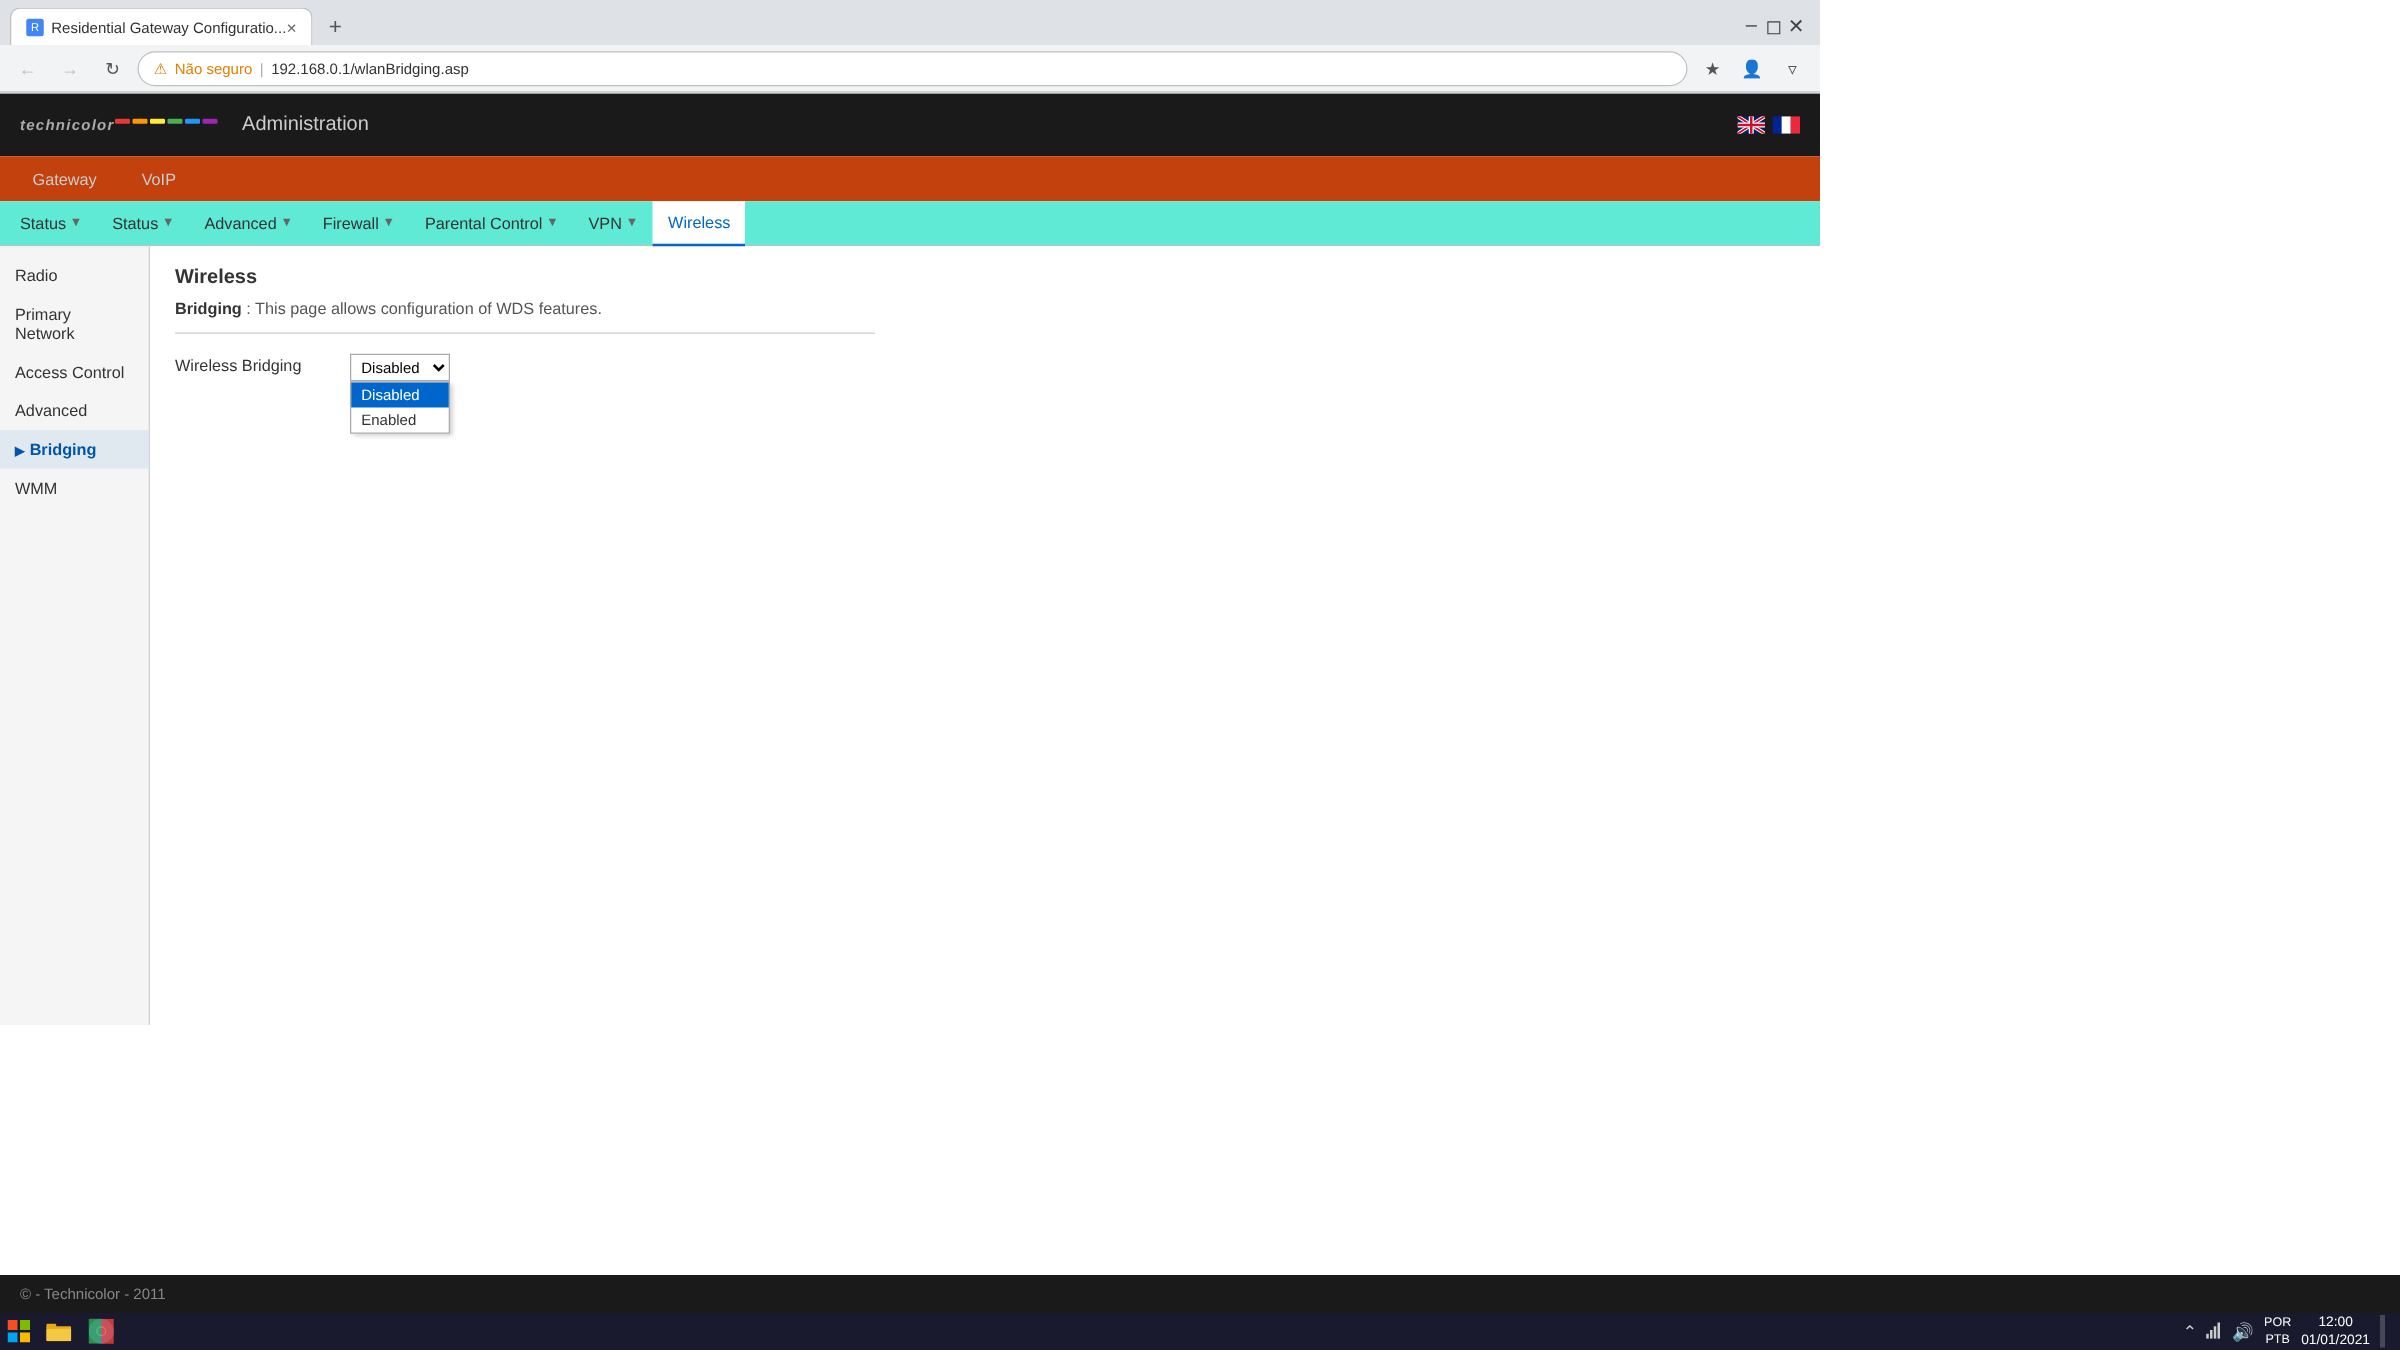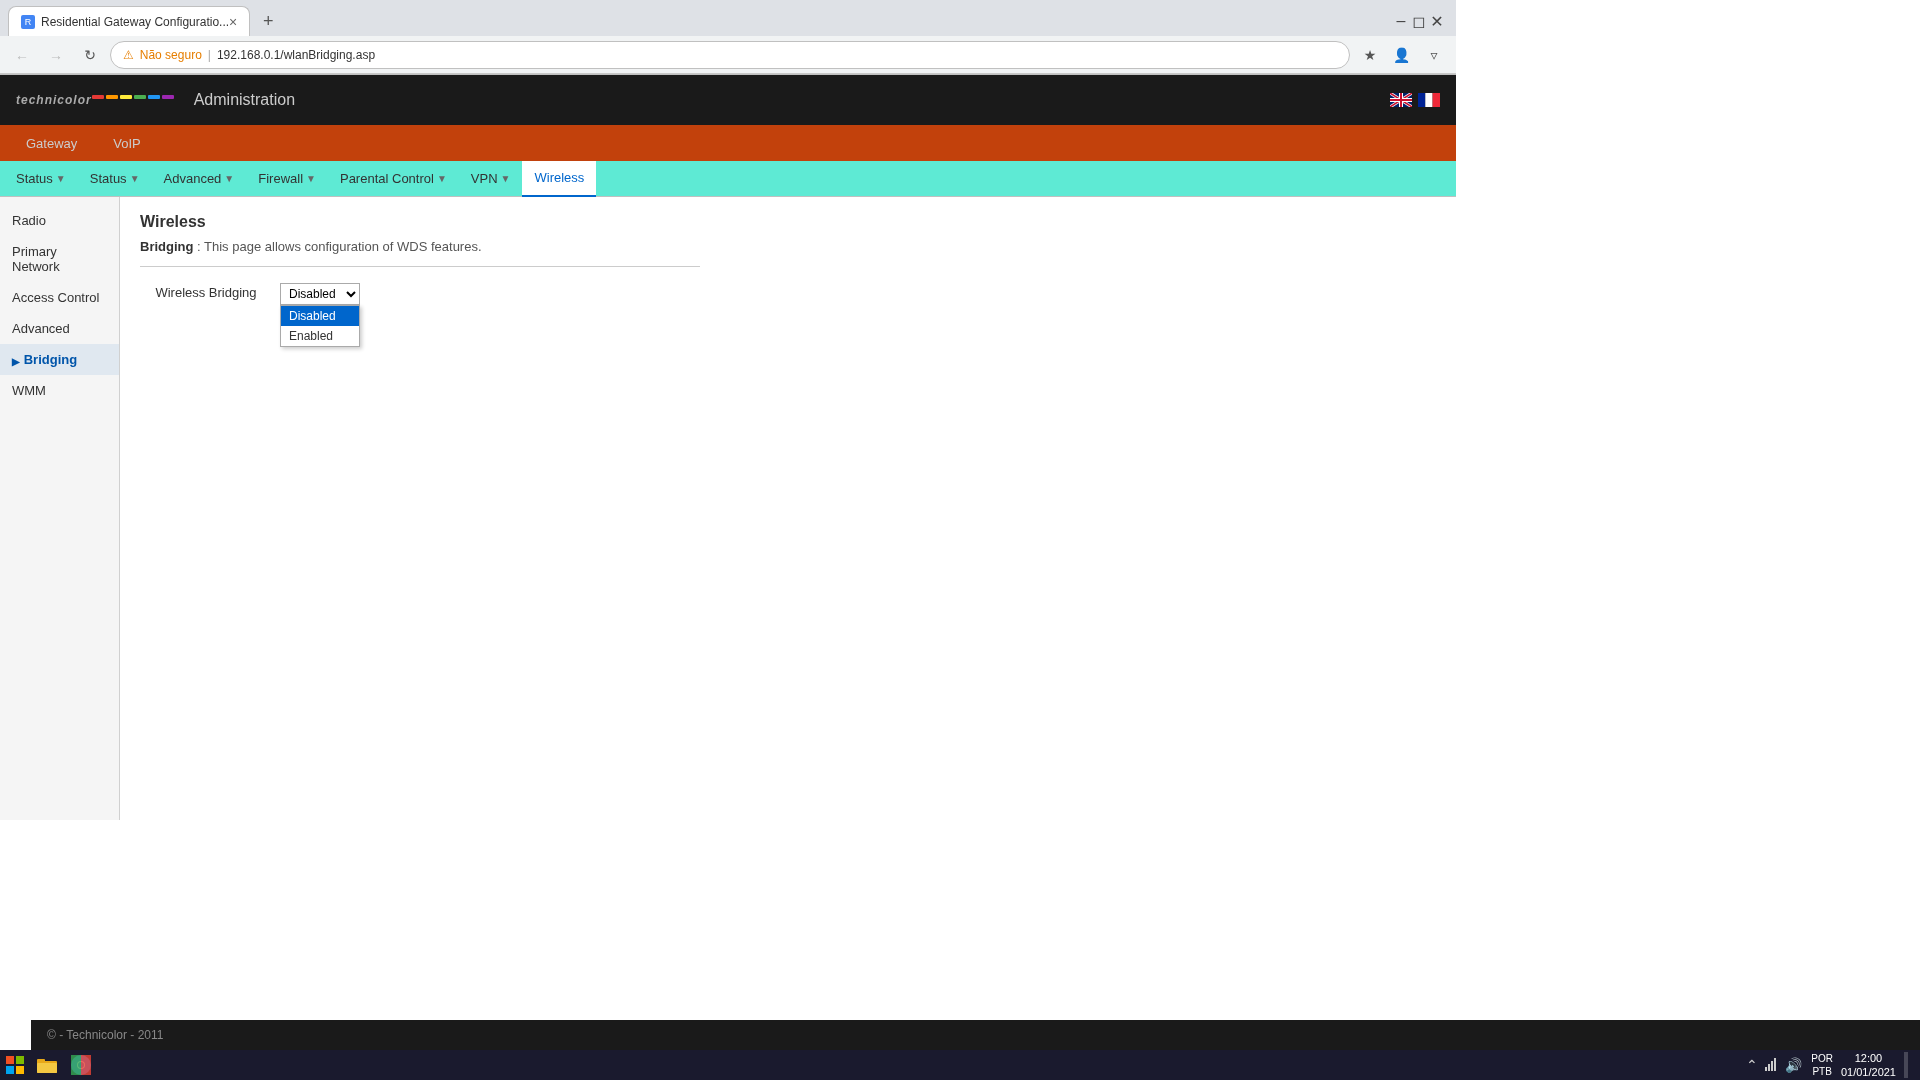--- a/index.html
+++ b/index.html
@@ -290,21 +290,21 @@
     .form-row {
       display: flex;
       align-items: flex-start;
       margin-bottom: 8px;
     }
     .form-label {
       width: 140px;
       font-size: 13px;
       color: #333;
       padding-top: 2px;
-      text-align: center;
+      text-align: left;
       padding-right: 8px;
       flex-shrink: 0;
     }
     .form-control-area {
       position: relative;
     }
     .select-wrapper {
       position: relative;
       display: inline-block;
     }
@@ -372,21 +372,20 @@
       height: 30px;
       display: flex;
       align-items: center;
       padding: 0 16px;
       color: #888;
       font-size: 12px;
       position: fixed;
       bottom: 30px;
       left: 0;
       right: 0;
-      margin-left: 31px;
     }
 
     
     .taskbar {
       position: fixed;
       bottom: 0;
       left: 0;
       right: 0;
       height: 30px;
       background: #1a1a2e;

